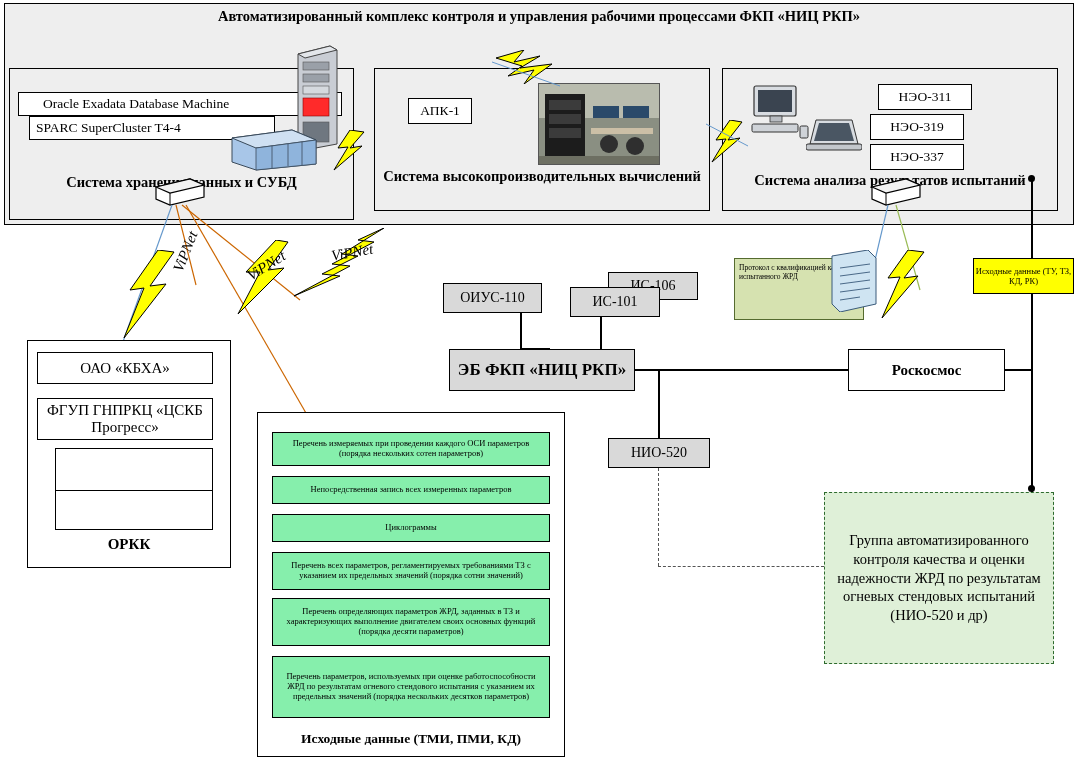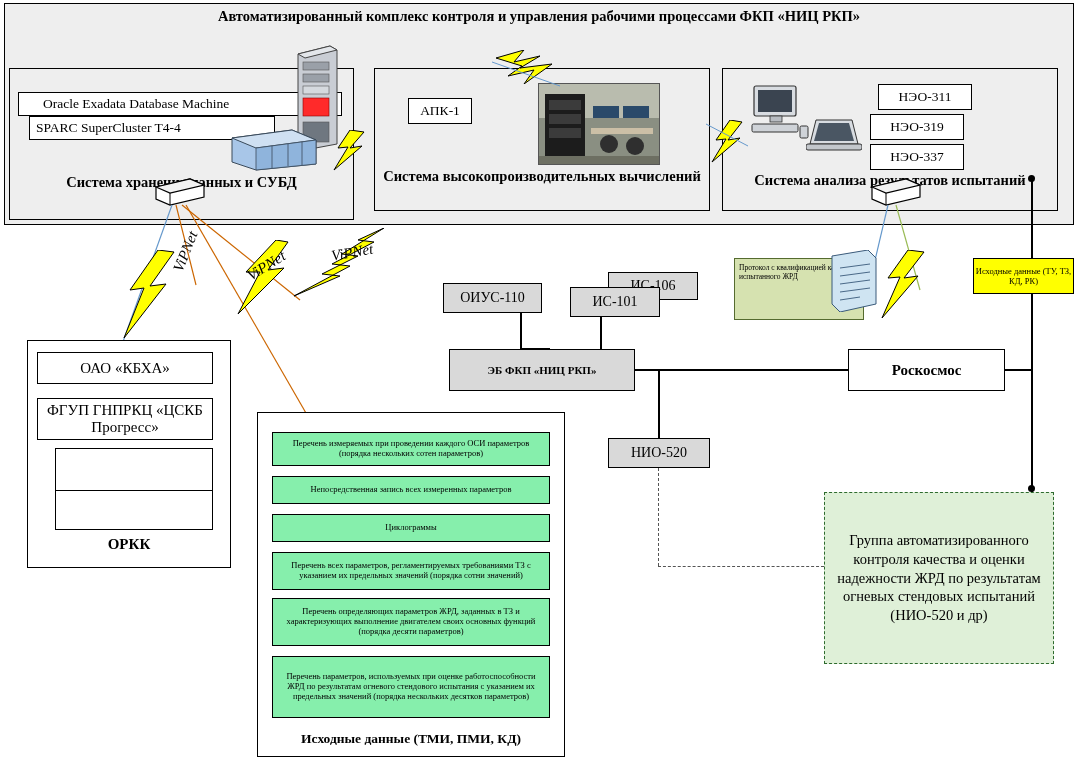--- a/index.html
+++ b/index.html
@@ -349,21 +349,21 @@
     <div class="abs wbox" style="left:10px; top:58px; width:176px; height:42px; font-size:15px; line-height:1.15;">ФГУП ГНПРКЦ «ЦСКБ Прогресс»</div>
     <div class="abs" style="left:28px; top:108px; width:158px; height:46px; border:1px solid #000; background:#ffffff;"></div>
     <div class="abs" style="left:28px; top:150px; width:158px; height:40px; border:1px solid #000; background:#ffffff;"></div>
     <div class="abs" style="left:0; top:196px; width:204px; text-align:center; font-weight:bold; font-size:15px;">ОРКК</div>
   </div>
 
 
   <div class="abs gbox" style="left:443px; top:283px; width:99px; height:30px;">ОИУС-110</div>
   <div class="abs gbox" style="left:608px; top:272px; width:90px; height:28px;">ИС-106</div>
   <div class="abs gbox" style="left:570px; top:287px; width:90px; height:30px;">ИС-101</div>
-  <div class="abs gbox" style="left:449px; top:349px; width:186px; height:42px; font-weight:bold; font-size:11px;">ЭБ ФКП «НИЦ РКП»</div>
+  <div class="abs gbox" style="left:449px; top:349px; width:186px; height:42px; font-weight:bold; font-size:17px;">ЭБ ФКП «НИЦ РКП»</div>
   <div class="abs gbox" style="left:608px; top:438px; width:102px; height:30px;">НИО-520</div>
   <div class="abs wbox" style="left:848px; top:349px; width:157px; height:42px; font-weight:bold; font-size:15px;">Роскосмос</div>
 
   <div class="abs ln vln" style="left:520px; top:313px; height:36px;"></div>
   <div class="abs ln hln" style="left:520px; top:348px; width:30px;"></div>
   <div class="abs ln vln" style="left:600px; top:317px; height:32px;"></div>
   <div class="abs ln hln" style="left:635px; top:369px; width:213px;"></div>
   <div class="abs ln vln" style="left:658px; top:369px; height:69px;"></div>
 
   <div class="dash-v" style="left:658px; top:468px; height:98px;"></div>

